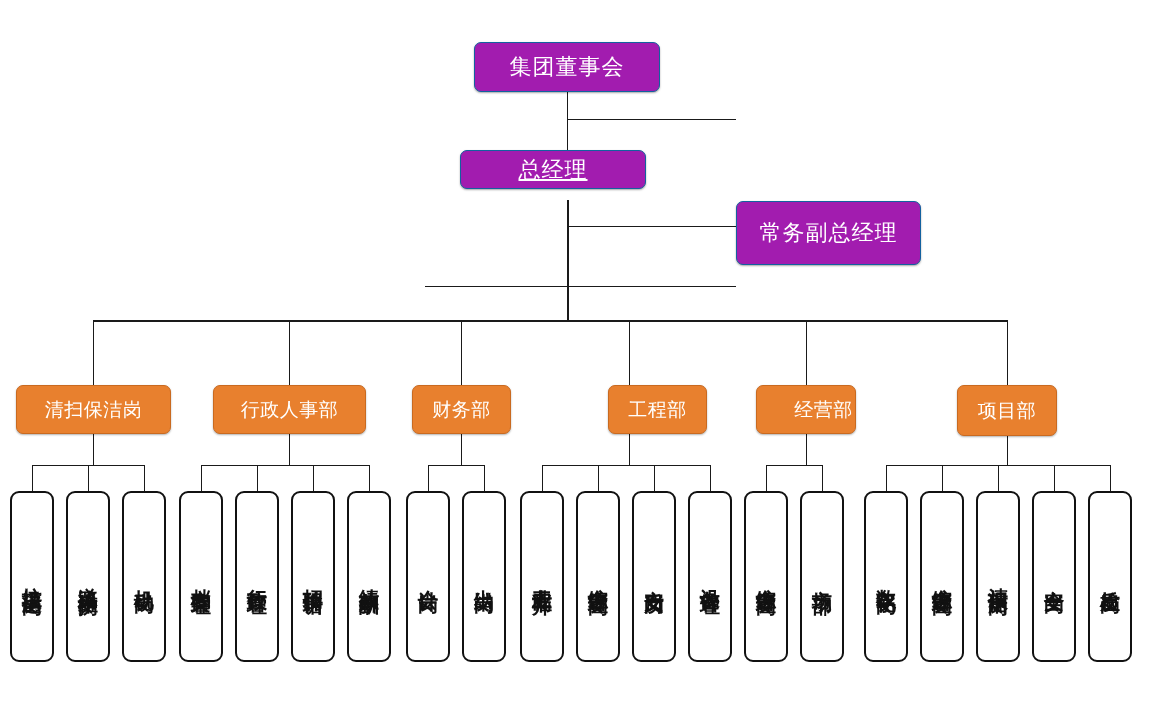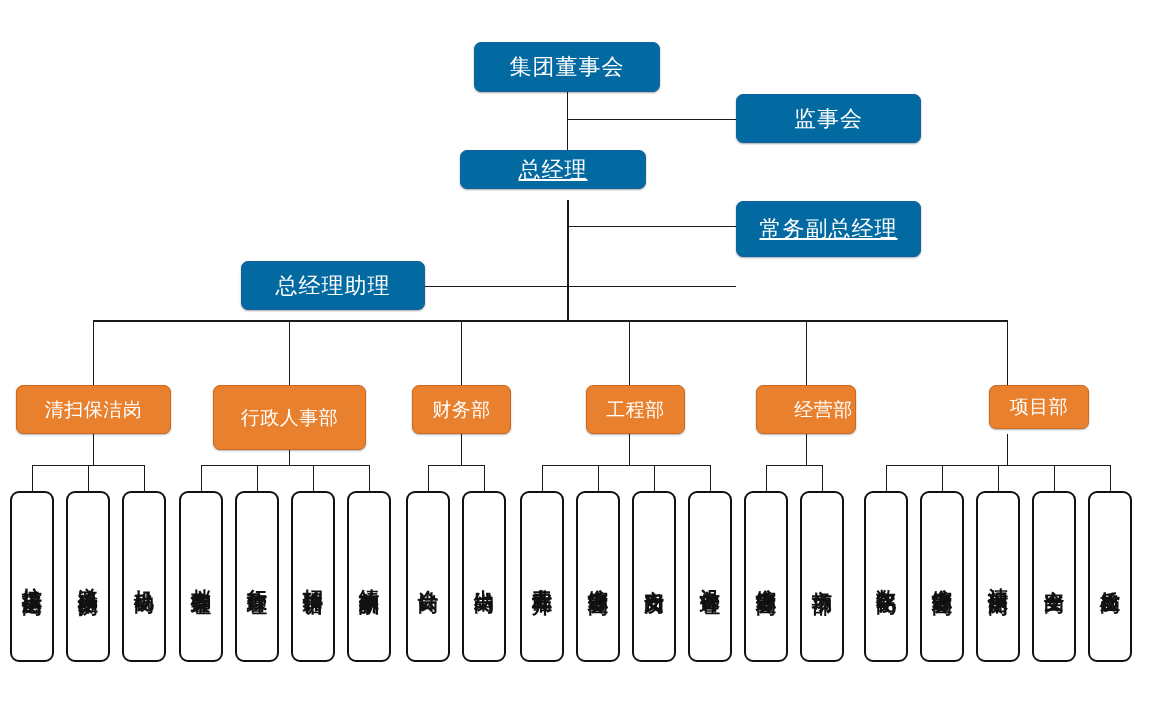--- a/index.html
+++ b/index.html
@@ -9,21 +9,21 @@
   
   .ln{position:absolute;background:#1a1a1a;}
   .ln.h{height:1px;}
   .ln.v{width:1px;}
   .ln.thick.h{height:2px;}
   .ln.thick.v{width:2px;}
 
   
   .node{position:absolute;box-sizing:border-box;display:flex;align-items:center;
         justify-content:center;border-radius:7px;color:#ffffff;white-space:nowrap;}
-  .node.blue{background:#0369a1;border:1px solid #13619f;
+  .node.blue{background:#a21caf;border:1px solid #13619f;
              box-shadow:0 1px 2px rgba(0,0,0,.35);font-size:22px;letter-spacing:1px;}
   .node.orange{background:#e8802e;border:1px solid #c96a20;
                box-shadow:0 1px 2px rgba(0,0,0,.30);font-size:19px;letter-spacing:.5px;}
 
   
   .leaf{position:absolute;box-sizing:border-box;border:2px solid #111;
         border-radius:9px;background:#fff;color:#111;
         display:flex;align-items:center;justify-content:center;}
   .leaf .vt{writing-mode:vertical-rl;text-orientation:upright;
             font-size:20px;line-height:1.06;letter-spacing:2px;
@@ -78,50 +78,44 @@
       <div class="ln v" style="left: 886px; top: 465px; height: 26px;"></div>
       <div class="ln v" style="left: 942px; top: 465px; height: 26px;"></div>
       <div class="ln v" style="left: 998px; top: 465px; height: 26px;"></div>
       <div class="ln v" style="left: 1054px; top: 465px; height: 26px;"></div>
       <div class="ln v" style="left: 1110px; top: 465px; height: 26px;"></div>
     </div>
 
   <div class="node blue" id="n-board" style="left: 474px; top: 42px; width: 186px; height: 50px;">
     <span>集团董事会</span>
   </div>
-  <div class="node blue" id="n-sup" style="left: 736px; top: 94px; width: 185px; height: 49px;">
-    <span>监事会</span>
-  </div>
   <div class="node blue" id="n-gm" style="left: 460px; top: 150px; width: 186px; height: 39px; text-decoration: underline;">
     <span>总经理</span>
   </div>
-  <div class="node blue" id="n-evp" style="left: 736px; top: 201px; width: 185px; height: 56px; text-decoration: underline;">
+  <div class="node blue" id="n-evp" style="left: 736px; top: 201px; width: 185px; height: 64px;">
     <span>常务副总经理</span>
-  </div>
-  <div class="node blue" id="n-gma" style="left: 241px; top: 261px; width: 184px; height: 49px;">
-    <span>总经理助理</span>
   </div>
 
   <div id="depts">
       <div class="node orange" style="left: 16px; top: 385px; width: 155px; height: 49px;">
         <span>清扫保洁岗</span>
       </div>
-      <div class="node orange" style="left: 213px; top: 385px; width: 153px; height: 65px;">
+      <div class="node orange" style="left: 213px; top: 385px; width: 153px; height: 49px;">
         <span>行政人事部</span>
       </div>
       <div class="node orange" style="left: 412px; top: 385px; width: 99px; height: 49px;">
         <span>财务部</span>
       </div>
-      <div class="node orange" style="left: 586px; top: 385px; width: 99px; height: 49px;">
+      <div class="node orange" style="left: 608px; top: 385px; width: 99px; height: 49px;">
         <span>工程部</span>
       </div>
       <div class="node orange" style="left: 756px; top: 385px; width: 100px; height: 49px; padding-left: 35px;">
         <span>经营部</span>
       </div>
-      <div class="node orange" style="left: 957px; top: 385px; width: 100px; height: 44px; margin-left: 32px;">
+      <div class="node orange" style="left: 957px; top: 385px; width: 100px; height: 51px;">
         <span>项目部</span>
       </div>
     </div>
   <div id="leaves">
       <div class="leaf" style="left: 10px; top: 491px; width: 44px; height: 171px;">
         <span class="vt">垃圾清运岗</span>
       </div>
       <div class="leaf" style="left: 66px; top: 491px; width: 44px; height: 171px;">
         <span class="vt">道路维护岗</span>
       </div>

